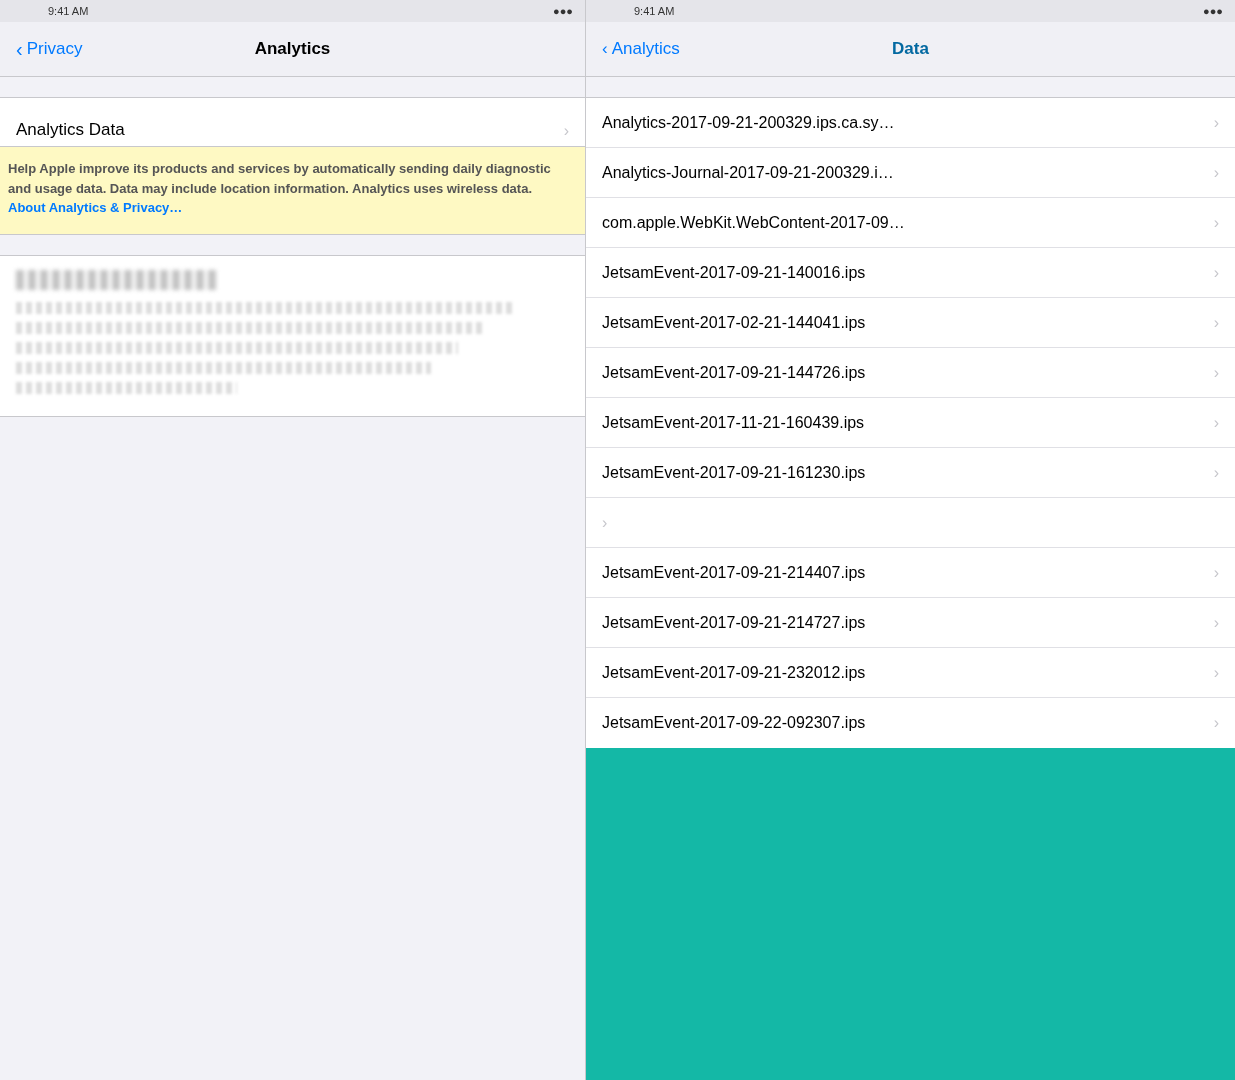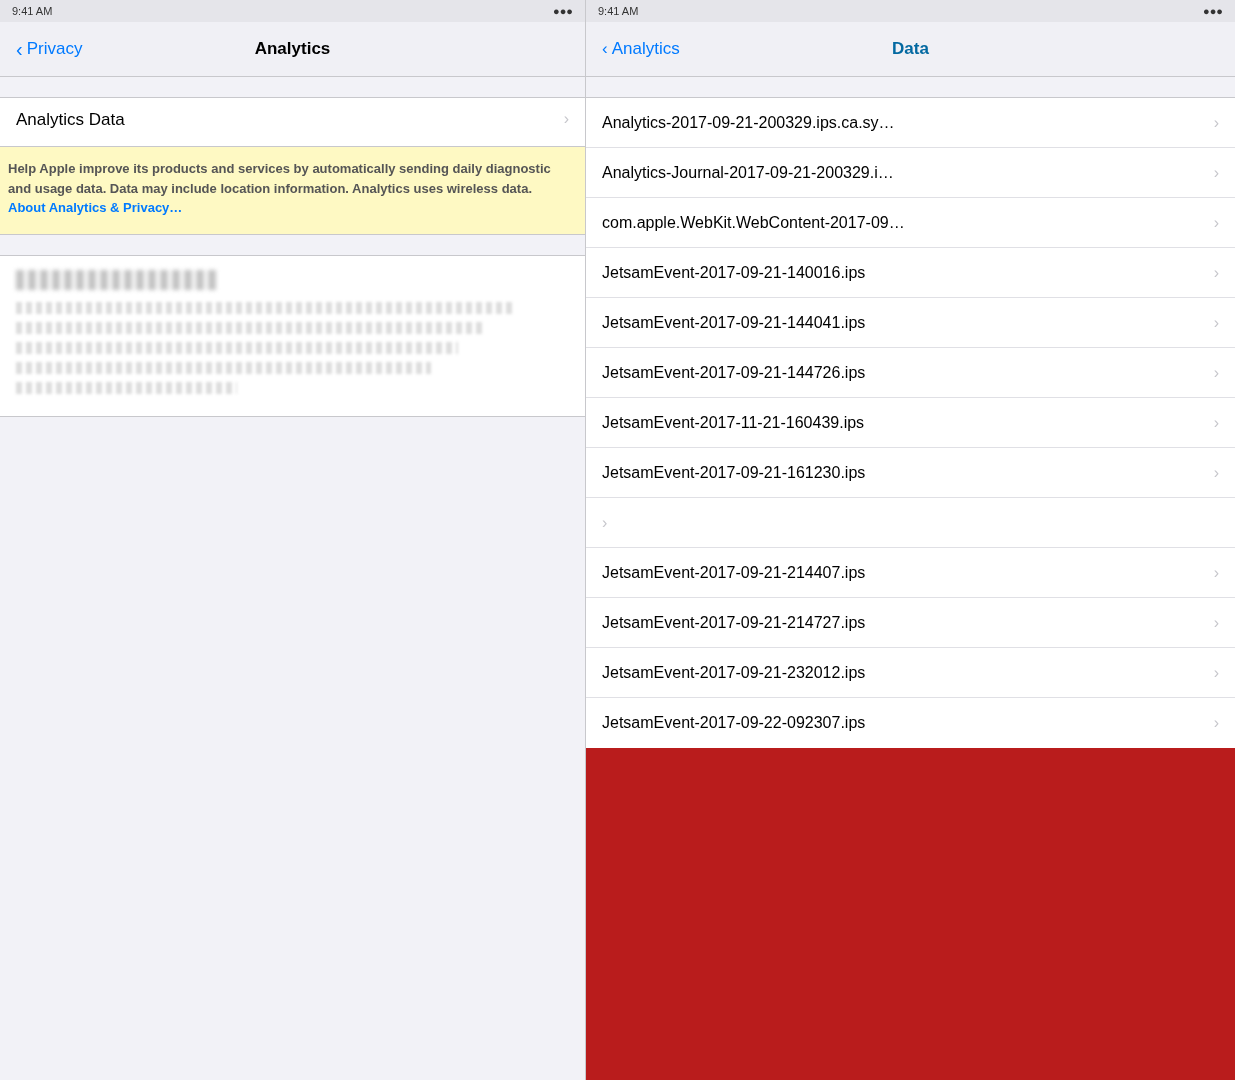--- a/index.html
+++ b/index.html
@@ -27,20 +27,21 @@
       background: #e5e5ea;
       display: flex;
       align-items: center;
       justify-content: space-between;
       padding: 0 12px;
     }
 
     .status-text {
       font-size: 11px;
       color: #333;
+      margin-left: 36px;
     }
 
     .nav-bar-left {
       background: #f0f0f5;
       border-bottom: 1px solid #c8c8cc;
       height: 55px;
       display: flex;
       align-items: center;
       justify-content: center;
       position: relative;
@@ -110,23 +111,23 @@
       top: 2px;
       left: 2px;
       box-shadow: 0 1px 3px rgba(0,0,0,0.3);
     }
 
     .settings-row-link {
       background: #fff;
       border-top: 1px solid #c8c8cc;
       border-bottom: 1px solid #c8c8cc;
       display: flex;
-      align-items: flex-start;
-      justify-content: space-between;
-      padding: 12px 16px;
+      align-items: flex-end;
+      justify-content: space-between;
+      padding: 6px 16px;
       min-height: 50px;
       cursor: pointer;
     }
 
     .chevron-right {
       color: #c7c7cc;
       font-size: 16px;
     }
 
     .description-box {
@@ -230,21 +231,21 @@
     .search-area {
       background: #f2f2f7;
       padding: 10px 16px;
       border-bottom: 1px solid #c8c8cc;
     }
 
     
     .file-list {
       flex: 1;
       overflow-y: auto;
-      background: #b91c1c;
+      background: #14b8a6;
     }
 
     .file-row {
       display: flex;
       align-items: center;
       justify-content: space-between;
       padding: 14px 16px;
       border-bottom: 1px solid #e0e0e5;
       cursor: pointer;
       background: #fff;
@@ -343,21 +344,21 @@
       </div>
       <div class="file-row">
         <span class="file-name">com.apple.WebKit.WebContent-2017-09…</span>
         <span class="file-chevron">›</span>
       </div>
       <div class="file-row">
         <span class="file-name">JetsamEvent-2017-09-21-140016.ips</span>
         <span class="file-chevron">›</span>
       </div>
       <div class="file-row">
-        <span class="file-name">JetsamEvent-2017-09-21-144041.ips</span>
+        <span class="file-name">JetsamEvent-2017-02-21-144041.ips</span>
         <span class="file-chevron">›</span>
       </div>
       <div class="file-row">
         <span class="file-name">JetsamEvent-2017-09-21-144726.ips</span>
         <span class="file-chevron">›</span>
       </div>
       <div class="file-row">
         <span class="file-name">JetsamEvent-2017-11-21-160439.ips</span>
         <span class="file-chevron">›</span>
       </div>

